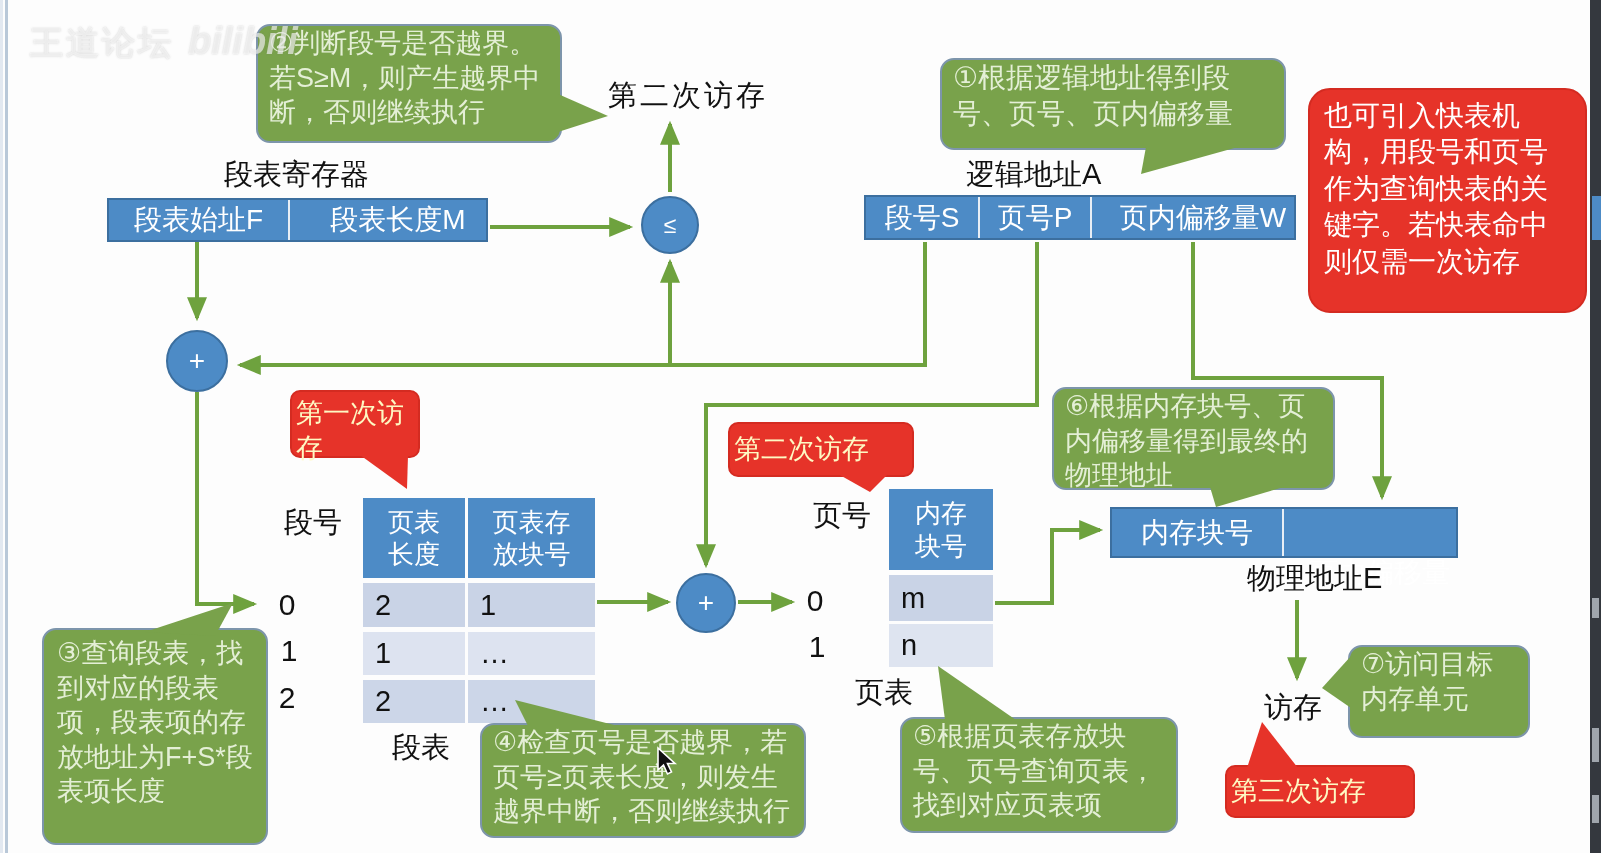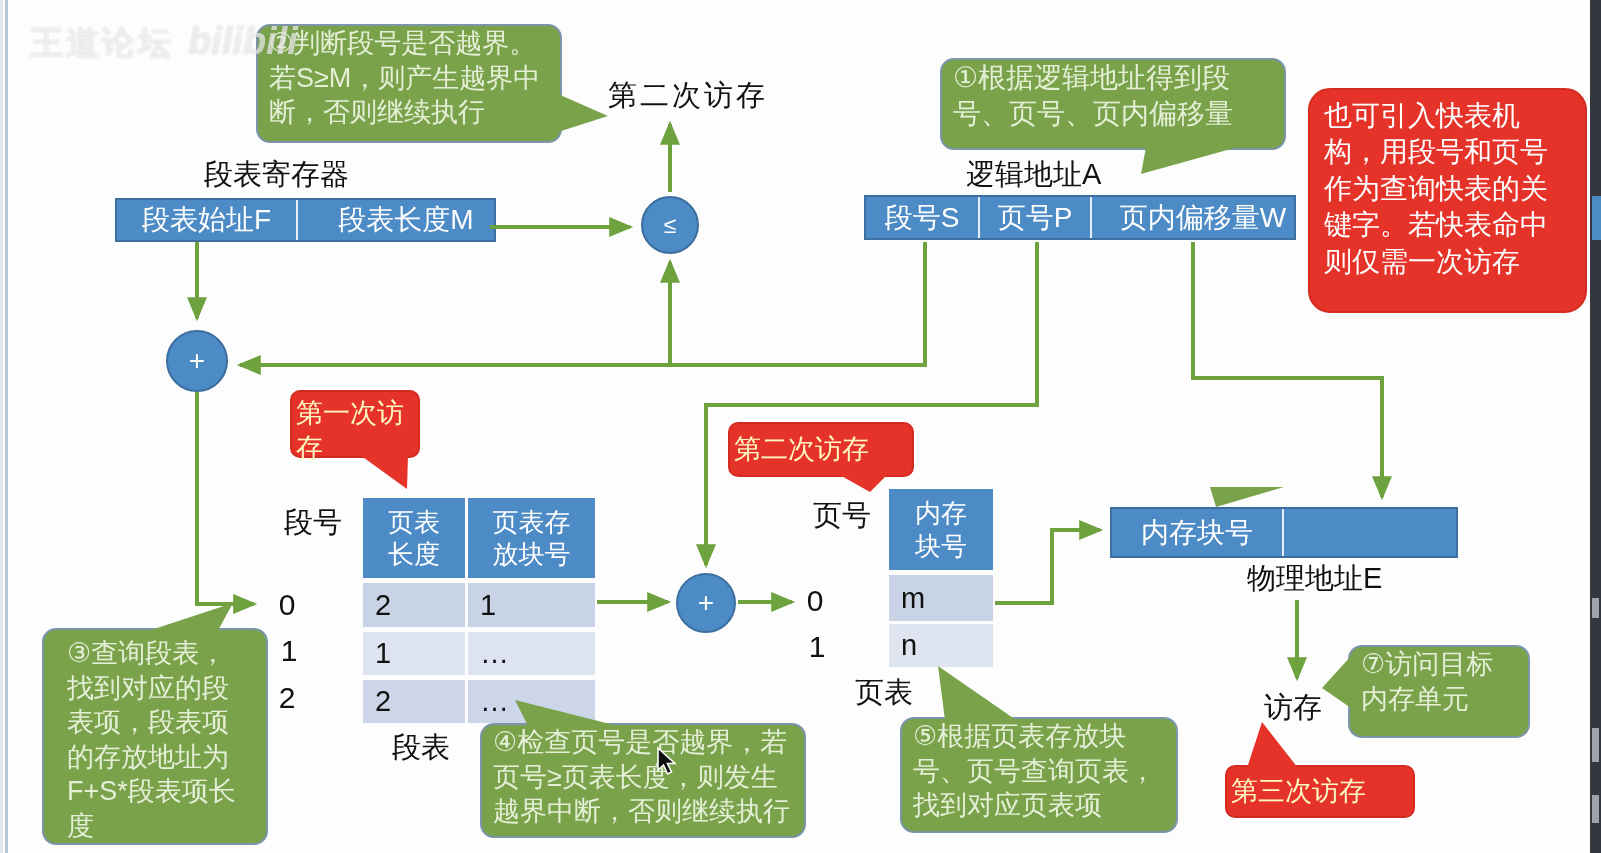--- a/index.html
+++ b/index.html
@@ -15,21 +15,21 @@
   
   .watermark{left:30px;top:20px;color:rgba(255,255,255,.6);white-space:nowrap;z-index:9;
              text-shadow:0 0 2px rgba(120,120,120,.35);}
   .watermark .wm-site{font-size:33px;font-weight:bold;letter-spacing:3px;}
   .watermark .wm-logo{font-size:38px;font-weight:bold;font-style:italic;margin-left:14px;}
   
   .btable{display:flex;background:#4d8bc6;border:2px solid #3c6f9f;box-sizing:border-box;z-index:2;}
   .btable .cell{display:flex;align-items:center;justify-content:center;color:#fff;
                 border-right:2px solid #e8eef5;box-sizing:border-box;height:100%;}
   .btable .cell:last-child{border-right:none;padding-left:20px;}
-  .t-reg{left:107px;top:198px;width:381px;height:44px;font-size:28px;margin-left:8px;}
+  .t-reg{left:107px;top:198px;width:381px;height:44px;font-size:28px;}
   .t-log{left:864px;top:195px;width:432px;height:45px;font-size:28px;}
   .t-phys{left:1110px;top:507px;width:348px;height:51px;font-size:28px;}
   
   .hcell{background:#4d8bc6;color:#fff;display:flex;flex-direction:column;align-items:center;
          justify-content:center;font-size:26px;line-height:1.25;z-index:2;}
   .rcell{display:flex;align-items:center;color:#111;font-size:29px;padding-left:12px;
          box-sizing:border-box;z-index:2;}
   .rowno{color:#111;font-size:30px;width:34px;text-align:center;z-index:2;}
   
   .circle{border-radius:50%;background:#4d8bc6;border:2px solid #3c6f9f;color:#fff;
@@ -104,32 +104,33 @@
   <div class="abs rcell" style="left:889px;top:624px;width:104px;height:43px;background:#dee4f0;">n</div>
   <div class="abs rowno" style="left:798px;top:584px;">0</div>
   <div class="abs rowno" style="left:800px;top:630px;">1</div>
 
   <div class="abs circle" style="left:641px;top:196px;width:58px;height:58px;font-size:23px;">≤</div>
   <div class="abs circle" style="left:166px;top:330px;width:62px;height:62px;font-size:28px;">+</div>
   <div class="abs circle" style="left:676px;top:573px;width:60px;height:60px;font-size:28px;">+</div>
 
   <div class="abs gbox" style="left:256px;top:24px;width:306px;height:119px;font-size:27px;">②判断段号是否越界。若S≥M，则产生越界中断，否则继续执行</div>
   <div class="abs gbox" style="left:940px;top:58px;width:346px;height:92px;font-size:28px;">①根据逻辑地址得到段号、页号、页内偏移量</div>
-  <div class="abs gbox" style="left:42px;top:628px;width:226px;height:217px;font-size:27px;padding:6px 23px;">③查询段表，找到对应的段表项，段表项的存放地址为F+S*段表项长度</div>
+  <div class="abs gbox" style="left:42px;top:628px;width:226px;height:217px;font-size:27px;padding:6px 13px;">③查询段表，找到对应的段表项，段表项的存放地址为F+S*段表项长度</div>
   <div class="abs gbox" style="left:480px;top:723px;width:326px;height:115px;font-size:27px;">④检查页号是否越界，若页号≥页表长度，则发生越界中断，否则继续执行</div>
   <div class="abs gbox" style="left:900px;top:717px;width:278px;height:116px;font-size:27px;">⑤根据页表存放块号、页号查询页表，找到对应页表项</div>
+  <div class="abs gbox" style="left:1052px;top:387px;width:283px;height:103px;font-size:27px;">⑥根据内存块号、页内偏移量得到最终的物理地址</div>
   <div class="abs gbox" style="left:1348px;top:645px;width:182px;height:93px;font-size:27px;">⑦访问目标内存单元</div>
 
   <div class="abs rbox" style="left:290px;top:390px;width:130px;height:68px;font-size:27px;">第一次访存</div>
   <div class="abs rbox" style="left:1225px;top:765px;width:190px;height:53px;font-size:27px;display:flex;align-items:center;">第三次访存</div>
   <div class="abs rbox" style="left:728px;top:422px;width:186px;height:55px;font-size:27px;display:flex;align-items:center;">第二次访存</div>
   <div class="abs rbox" style="left:1308px;top:88px;width:279px;height:225px;font-size:28px;border-radius:22px;padding:8px 14px;color:#fff;">也可引入快表机构，用段号和页号作为查询快表的关键字。若快表命中则仅需一次访存</div>
 
   <div class="abs lbl" style="left:608px;top:76px;font-size:29px;letter-spacing:3px;">第二次访存</div>
-  <div class="abs lbl" style="left:204px;top:155px;font-size:29px;">段表寄存器</div>
+  <div class="abs lbl" style="left:224px;top:155px;font-size:29px;">段表寄存器</div>
   <div class="abs lbl" style="left:966px;top:155px;font-size:29px;">逻辑地址A</div>
   <div class="abs lbl" style="left:284px;top:503px;font-size:29px;">段号</div>
   <div class="abs lbl" style="left:392px;top:728px;font-size:29px;">段表</div>
   <div class="abs lbl" style="left:813px;top:496px;font-size:29px;">页号</div>
   <div class="abs lbl" style="left:855px;top:673px;font-size:29px;">页表</div>
   <div class="abs lbl" style="left:1247px;top:559px;font-size:29px;">物理地址E</div>
   <div class="abs lbl" style="left:1264px;top:688px;font-size:29px;">访存</div>
 
   <svg class="overlay" width="1601" height="853" viewBox="0 0 1601 853">
     <defs>

